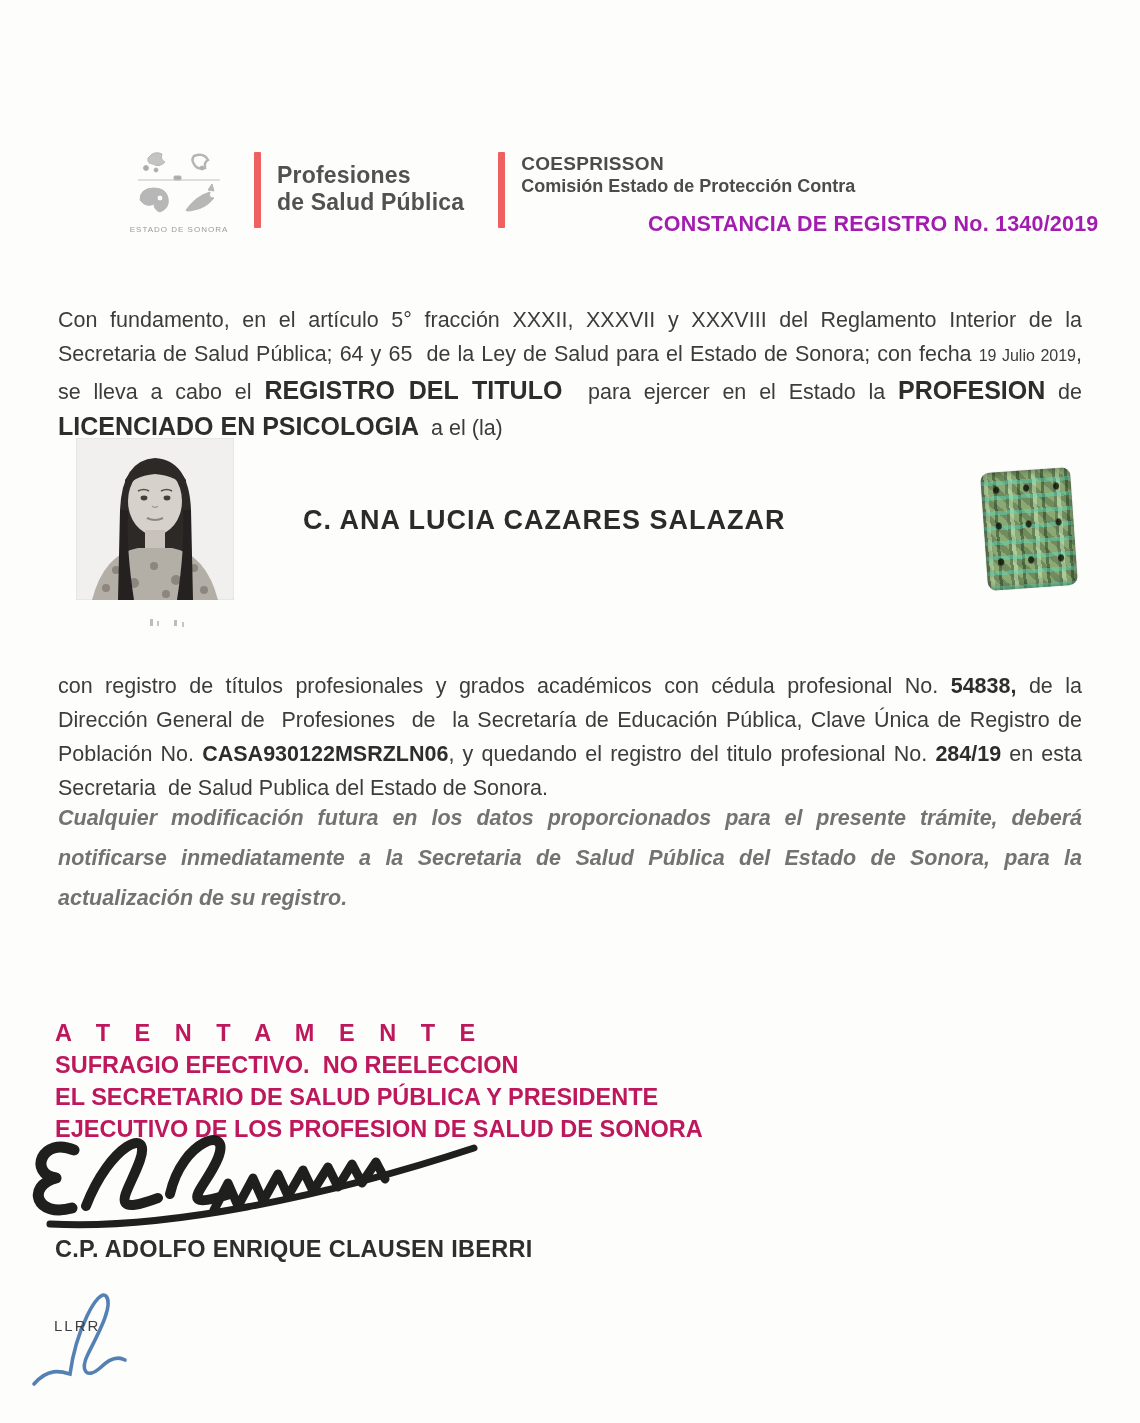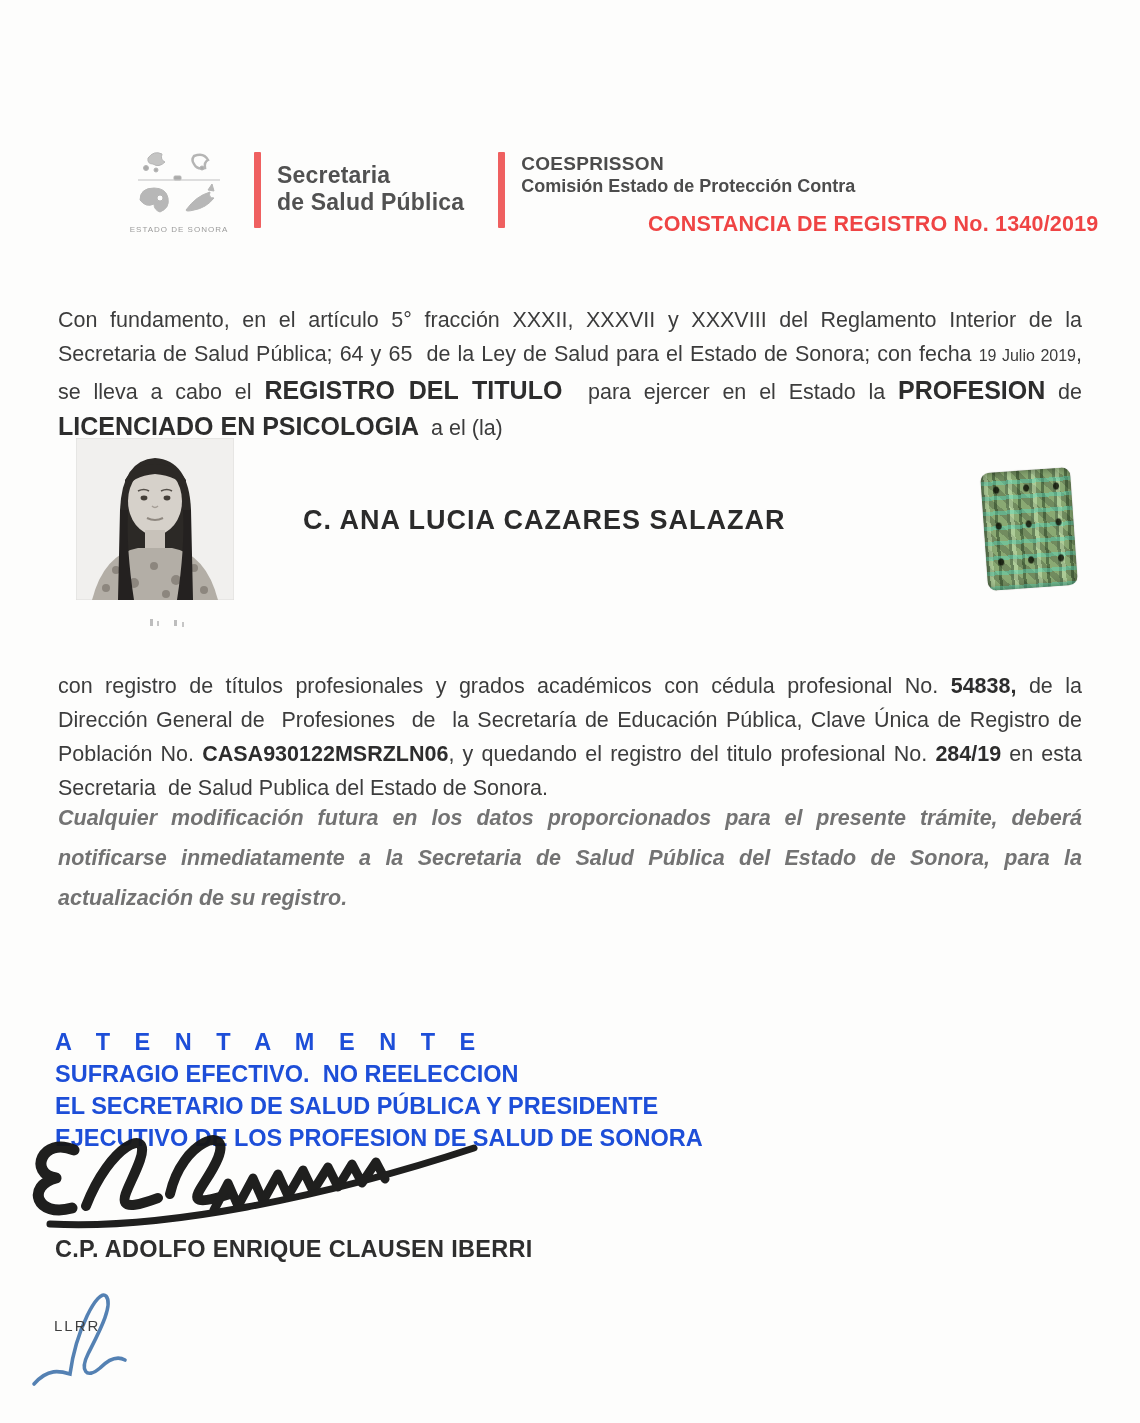--- a/index.html
+++ b/index.html
@@ -14,21 +14,21 @@
   .logo-box { width:106px; height:108px; opacity:.85; }
   .vbar { width:7px; height:76px; background:#ef6060; border-radius:1px; }
   .bar1 { margin:6px 16px 0 22px; }
   .bar2 { margin:6px 16px 0 34px; }
   .org1 { margin-top:16px; font-size:23px; font-weight:bold; color:#515151; line-height:27px; letter-spacing:.2px; }
   .org2 { margin-top:6px; font-weight:bold; color:#4c4c4c; }
   .org2 .acr { font-size:19px; line-height:23px; letter-spacing:.3px; }
   .org2 .sub { font-size:18px; line-height:22px; }
   .constancia {
     position:absolute; top:212px; left:648px; width:460px;
-    font-size:21.5px; font-weight:bold; color:#ef4444; letter-spacing:.2px;
+    font-size:21.5px; font-weight:bold; color:#a21caf; letter-spacing:.2px;
   }
 
   
   .para { position:absolute; left:58px; width:1024px; font-size:21.5px; line-height:34px; text-align:justify; color:#3c3c3c; }
   .p-intro  { top:281px; }
   .p-reg    { top:647px; }
   .p-mod    { top:776px; font-weight:bold; font-style:italic; color:#737373; line-height:40px; }
   .p-pers   { top:893px; }
   .date-sm  { font-size:16px;margin-top:26px; }
   .big-bold { font-size:25px; font-weight:bold; color:#2d2d2d; }
@@ -55,21 +55,21 @@
   }
   .smudge { position:absolute; top:618px; left:148px; width:46px; height:10px; opacity:.55;
     background:
       linear-gradient(#8a8a8a,#8a8a8a) 2px 1px / 3px 7px no-repeat,
       linear-gradient(#9a9a9a,#9a9a9a) 9px 3px / 2px 5px no-repeat,
       linear-gradient(#8a8a8a,#8a8a8a) 26px 2px / 3px 6px no-repeat,
       linear-gradient(#9a9a9a,#9a9a9a) 34px 4px / 2px 5px no-repeat;
   }
 
   
-  .closing { position:absolute; top:1017px; left:55px; font-weight:bold; font-size:23.5px; line-height:32px; color:#1d4ed8;margin-top:9px; }
+  .closing { position:absolute; top:1017px; left:55px; font-weight:bold; font-size:23.5px; line-height:32px; color:#be185d; }
   .closing .l1 { letter-spacing:9px; }
   .sig-svg { position:absolute; top:1112px; left:22px; }
   .signer { position:absolute; top:1221px; left:55px; font-weight:bold; font-size:23.5px; color:#2e2e2e; letter-spacing:.3px;margin-top:15px; }
 
   
   .blue-svg { position:absolute; top:1278px; left:26px; }
   .initials { position:absolute; top:1317px; left:54px; font-size:15px; color:#3f3f3f; letter-spacing:2px; }
 </style>
 </head>
 <body>
@@ -90,21 +90,21 @@
         <path d="M60 64 q10 -14 24 -18 q-2 6 4 6 q-8 10 -20 12 q-8 2 -8 0z" fill-opacity=".85"></path>
         <path d="M82 44 l4 -6 l2 7z" fill-opacity=".85"></path>
       </g>
       <line x1="12" y1="34" x2="94" y2="34" stroke="#b5b5b5" stroke-width="1"></line>
       <text x="53" y="86" text-anchor="middle" font-size="8" fill="#8a8a8a" letter-spacing="1">ESTADO DE SONORA</text>
     </svg>
 
     <div class="vbar bar1"></div>
 
     <div class="org1">
-      <div>Secretaria</div>
+      <div>Profesiones</div>
       <div>de Salud Pública</div>
     </div>
 
     <div class="vbar bar2"></div>
 
     <div class="org2">
       <div class="acr">COESPRISSON</div>
       <div class="sub">Comisión Estado de Protección Contra</div>
     </div>
   </div>

